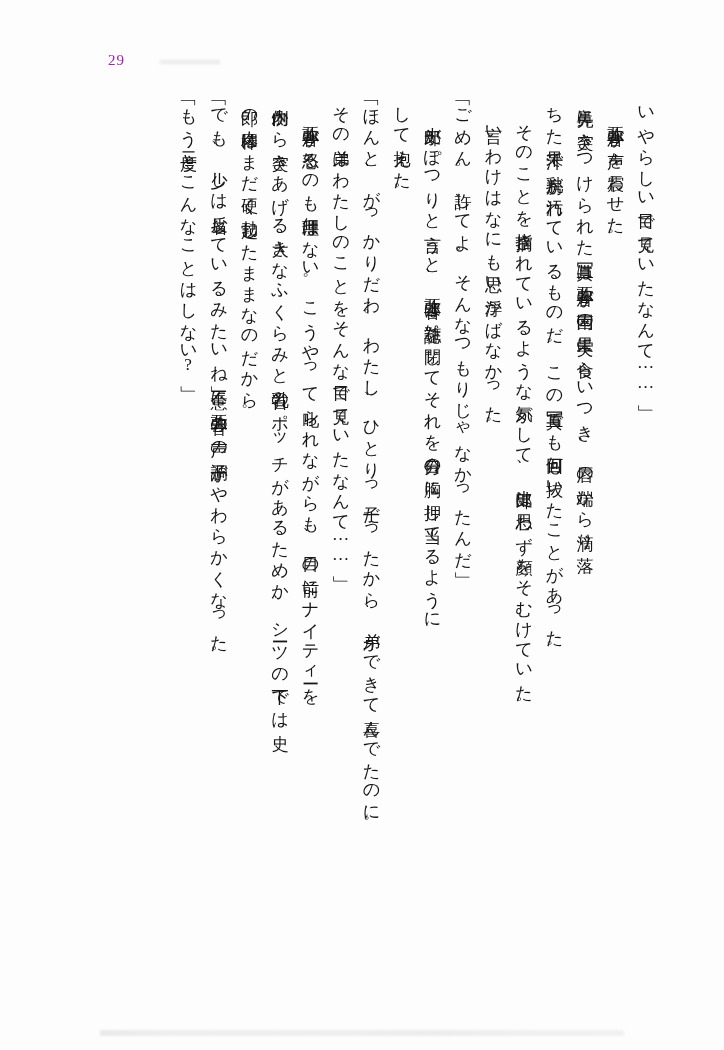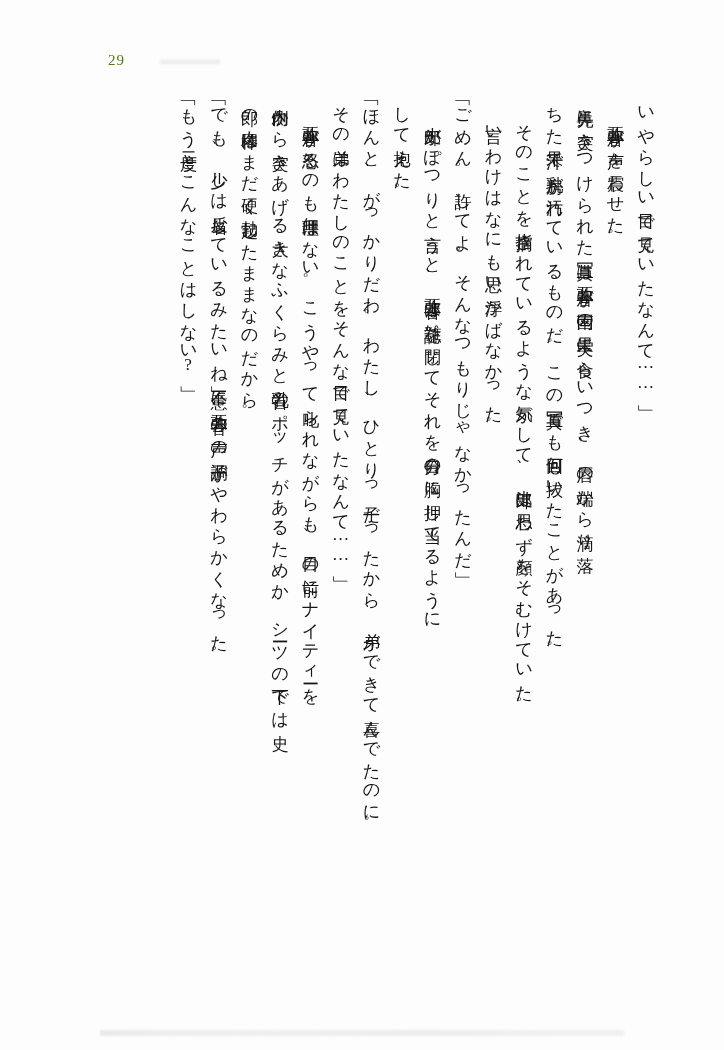--- a/index.html
+++ b/index.html
@@ -15,21 +15,21 @@
     overflow: hidden;
     font-family: "Liberation Serif", "DejaVu Serif", serif;
     color: #1a1a1a;
   }
   .page-number {
     position: absolute;
     top: 52px;
     left: 108px;
     font-size: 15px;
     letter-spacing: 1px;
-    color: #4d7c0f;
+    color: #a21caf;
     font-family: "Liberation Serif", "DejaVu Serif", serif;
   }
   .body-text {
     position: absolute;
     top: 95px;
     right: 70px;
     height: 890px;
     width: 580px;
     display: flex;
     flex-direction: row-reverse;

